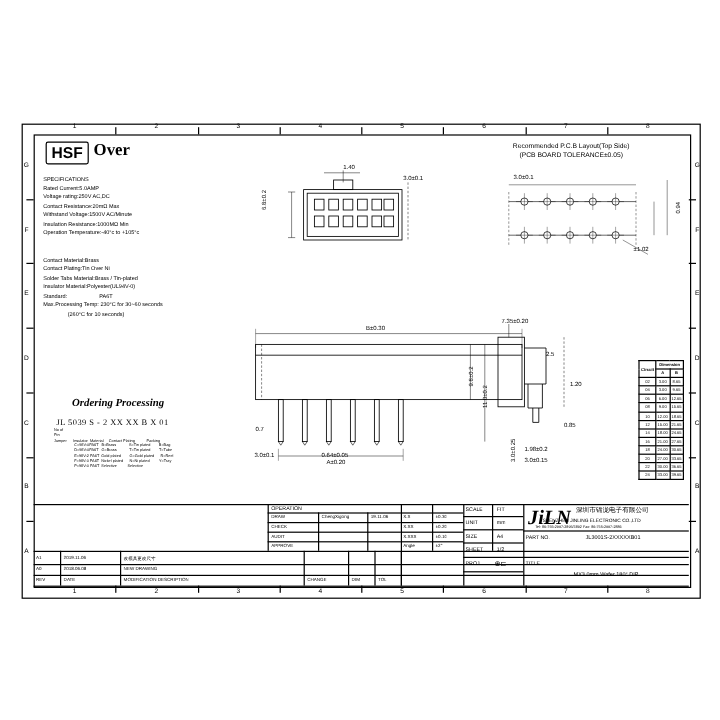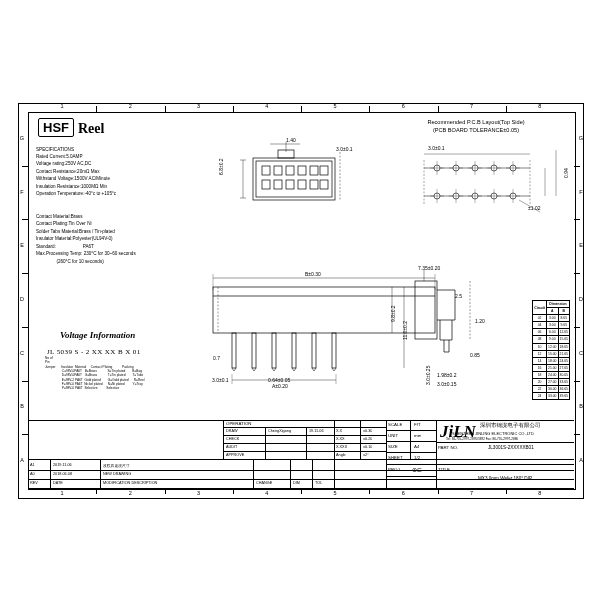--- a/index.html
+++ b/index.html
@@ -4,21 +4,21 @@
 <style>
   html,body{margin:0;padding:0;background:#ffffff;}
   body{width:600px;height:600px;font-family:"Liberation Sans",sans-serif;color:#000;}
   #sheet{position:relative;width:600px;height:600px;background:#fff;}
   .frame{position:absolute;left:18px;top:103px;width:564px;height:394px;border:1.2px solid #000;background:#fff;}
   .inner{position:absolute;left:28px;top:112px;width:546px;height:376px;border:0.8px solid #000;}
   .tick-top,.tick-bot{position:absolute;font-size:5.5px;text-align:center;width:14px;}
   .tick-left,.tick-right{position:absolute;font-size:5.5px;text-align:center;width:8px;}
   .gl{position:absolute;background:#000;}
   .lbl{position:absolute;font-size:5px;line-height:1.25;white-space:pre;}
-  .hsf{position:absolute;left:38px;top:118px;display:flex;align-items:flex-end;}
+  .hsf{position:absolute;left:38px;top:118px;display:flex;align-items:flex-start;}
   .hsf-box{border:1.4px solid #000;border-radius:2px;padding:1px 4px;font-weight:bold;font-size:13px;font-family:"Liberation Sans",sans-serif;}
   .hsf-txt{font-size:14px;font-weight:bold;margin-left:4px;font-family:"Liberation Serif",serif;}
   .spec{position:absolute;left:36px;top:146px;font-size:4.6px;line-height:1.62;white-space:pre;}
   .ord-title{position:absolute;left:60px;top:330px;font-style:italic;font-weight:bold;font-size:9px;font-family:"Liberation Serif",serif;}
   .ord-code{position:absolute;left:47px;top:348px;font-size:7px;letter-spacing:0.4px;font-family:"Liberation Serif",serif;}
   .ord-legend{position:absolute;left:45px;top:356px;font-size:3.2px;line-height:1.35;white-space:pre;}
   .pcb-title{position:absolute;right:24px;top:118px;text-align:center;font-size:5.6px;line-height:1.45;width:200px;}
   
   .tb{position:absolute;left:28px;top:420px;width:546px;height:68px;}
   .tb div.cell{position:absolute;font-size:4.4px;box-sizing:border-box;overflow:hidden;}
@@ -90,39 +90,39 @@
       <div class="gl" style="left: 22px; top: 380.571px; height: 0.6px; width: 6px;"></div>
       <div class="gl" style="left: 574px; top: 380.571px; height: 0.6px; width: 6px;"></div>
       <div class="tick-left" style="left: 18px; top: 457.143px;">A</div>
       <div class="tick-right" style="left: 577px; top: 457.143px;">A</div>
       <div class="gl" style="left: 22px; top: 434.286px; height: 0.6px; width: 6px;"></div>
       <div class="gl" style="left: 574px; top: 434.286px; height: 0.6px; width: 6px;"></div>
     </div>
 
   <div class="hsf">
     <span class="hsf-box">HSF</span>
-    <span class="hsf-txt">Reel</span>
+    <span class="hsf-txt">Over</span>
   </div>
 
   <div class="spec">SPECIFICATIONS</div>
   <div class="spec" style="top:153px;" id="specList">Rated Current:5.0AMP
 Voltage rating:250V AC,DC
 Contact Resistance:20mΩ Max
 Withstand Voltage:1500V AC/Minute
 Insulation Resistance:1000MΩ Min
 Operation Temperature:-40°c to +105°c</div>
   <div class="spec" style="top:213px;" id="matList">Contact Material:Brass
 Contact Plating:Tin Over Ni
 Solder Tabs Material:Brass / Tin-plated
 Insulator Material:Polyester(UL94V-0)
 Standard:                     PA6T
 Max.Processing Temp: 230°C for 30~60 seconds
                 (260°C for 10 seconds)</div>
 
-  <div class="ord-title">Voltage Information</div>
+  <div class="ord-title">Ordering Processing</div>
   <div class="ord-code">JL 5039 S - 2  XX    XX    B  X  01</div>
   <div class="ord-legend">No of
 Pin
 Jumper      Insulator  Material     Contact Plating           Packing
                    C=98V-0PA6T   B=Brass            S=Tin plated        B=Bag
                    D=98V-0PA6T   G=Brass            T=Tin plated        T=Tube
                    E=98V-2 PA6T  Gold plated        G=Gold plated      R=Reel
                    F=98V-0 PA6T  Nickel plated      N=Ni plated         Y=Tray
                    P=98V-0 PA6T  Selective          Selective</div>
 

